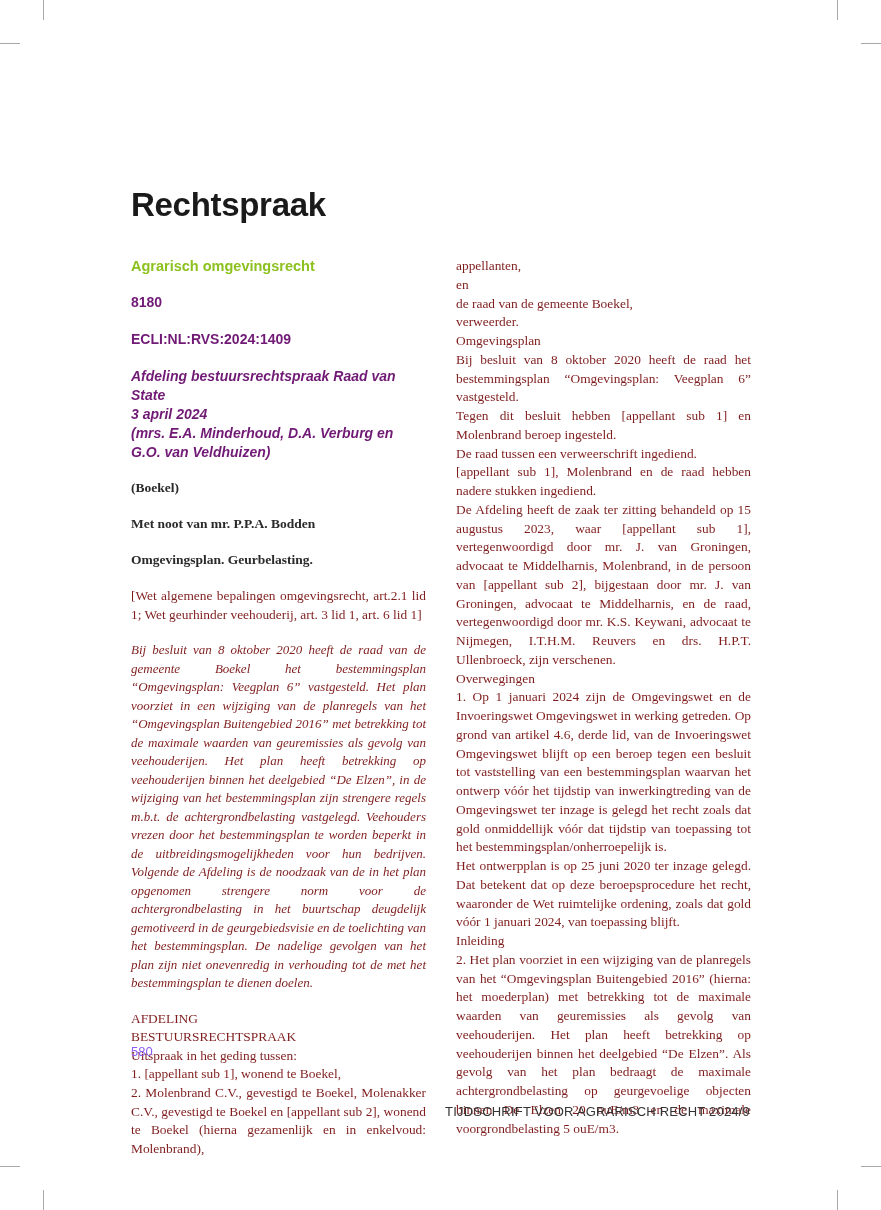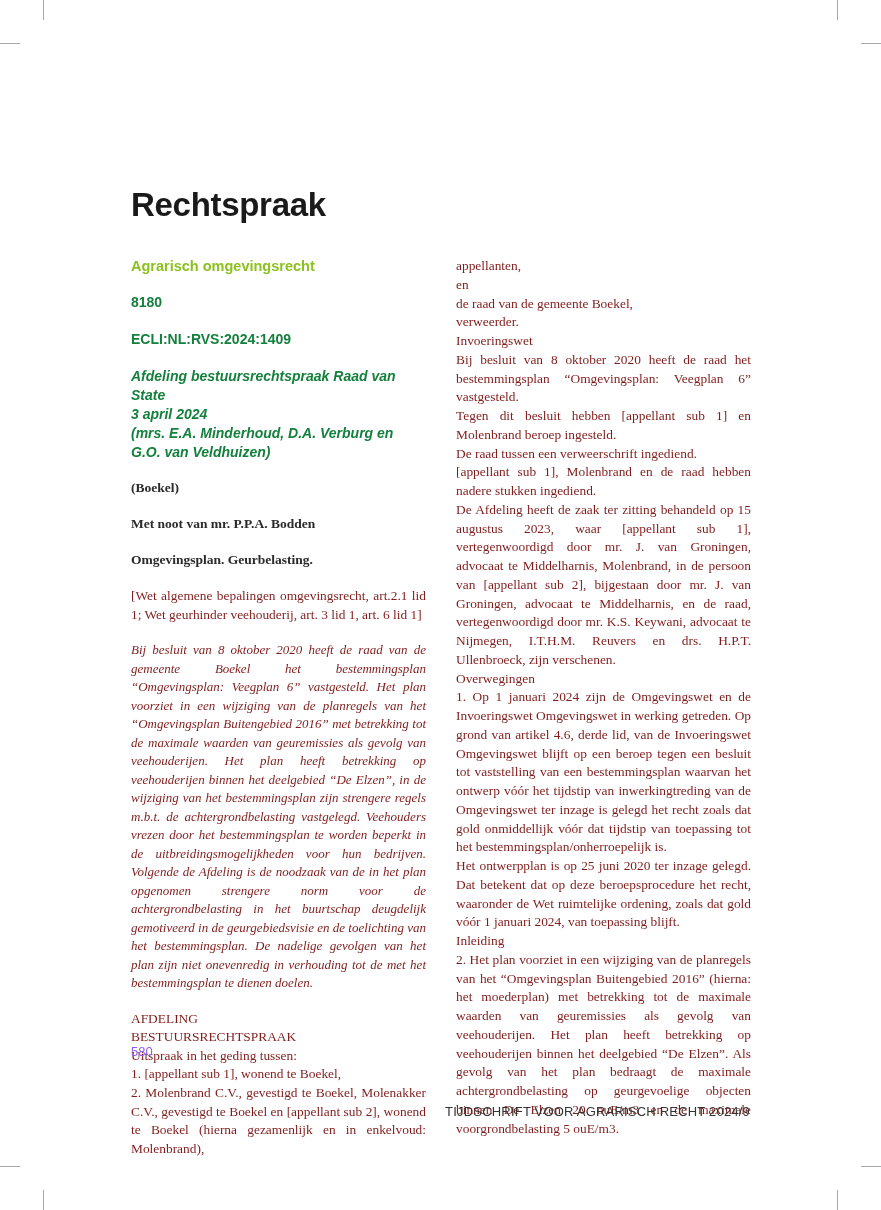--- a/index.html
+++ b/index.html
@@ -13,21 +13,21 @@
     }
     .col { position: absolute; width: 295px; }
     .col-left { left: 131px; top: 256px; }
     .col-right { left: 456px; top: 257px; }
     .rubric {
       font-family: "Liberation Sans", sans-serif; font-weight: bold;
       font-size: 14.5px; color: #8cc11f; margin: 0 0 17px 0; line-height: 20px;
     }
     .hd {
       font-family: "Liberation Sans", sans-serif; font-weight: bold;
-      font-size: 14px; color: #15803d; margin: 0 0 18px 0; line-height: 19px;
+      font-size: 14px; color: #701a75; margin: 0 0 18px 0; line-height: 19px;
     }
     .hd.block { margin-bottom: 17px; font-style: italic; }
     .hd.block div { line-height: 19px; }
     .serif-b {
       font-family: "Liberation Serif", serif; font-weight: bold;
       font-size: 13.5px; color: #2a2a2a; margin: 0 0 18px 0; line-height: 18px;
     }
     .serif {
       font-family: "Liberation Serif", serif; font-size: 13.4px; color: #7f1d1d;
       line-height: 18.6px; text-align: justify; margin: 0;
@@ -83,21 +83,21 @@
       <p class="p" style="text-align:justify;">2. Molenbrand C.V., gevestigd te Boekel, Molenakker C.V., gevestigd te Boekel en [appellant sub 2], wonend te Boekel (hierna gezamenlijk en in enkelvoud: Molenbrand),</p>
     </div>
   </div>
 
   <div class="col col-right">
     <div class="serif">
       <p class="p">appellanten,</p>
       <p class="p">en</p>
       <p class="p">de raad van de gemeente Boekel,</p>
       <p class="p">verweerder.</p>
-      <p class="p">Invoeringswet</p>
+      <p class="p">Omgevingsplan</p>
       <p class="p">Bij besluit van 8 oktober 2020 heeft de raad het bestemmingsplan “Omgevingsplan: Veegplan 6” vastgesteld.</p>
       <p class="p">Tegen dit besluit hebben [appellant sub 1] en Molenbrand beroep ingesteld.</p>
       <p class="p">De raad tussen een verweerschrift ingediend.</p>
       <p class="p">[appellant sub 1], Molenbrand en de raad hebben nadere stukken ingediend.</p>
       <p class="p">De Afdeling heeft de zaak ter zitting behandeld op 15 augustus 2023, waar [appellant sub 1], vertegenwoordigd door mr. J. van Groningen, advocaat te Middelharnis, Molenbrand, in de persoon van [appellant sub 2], bijgestaan door mr. J. van Groningen, advocaat te Middelharnis, en de raad, vertegenwoordigd door mr. K.S. Keywani, advocaat te Nijmegen, I.T.H.M. Reuvers en drs. H.P.T. Ullenbroeck, zijn verschenen.</p>
       <p class="p">Overwegingen</p>
       <p class="p">1. Op 1 januari 2024 zijn de Omgevingswet en de Invoeringswet Omgevingswet in werking getreden. Op grond van artikel 4.6, derde lid, van de Invoeringswet Omgevingswet blijft op een beroep tegen een besluit tot vaststelling van een bestemmingsplan waarvan het ontwerp vóór het tijdstip van inwerkingtreding van de Omgevingswet ter inzage is gelegd het recht zoals dat gold onmiddellijk vóór dat tijdstip van toepassing tot het bestemmingsplan/onherroepelijk is.</p>
       <p class="p">Het ontwerpplan is op 25 juni 2020 ter inzage gelegd. Dat betekent dat op deze beroepsprocedure het recht, waaronder de Wet ruimtelijke ordening, zoals dat gold vóór 1 januari 2024, van toepassing blijft.</p>
       <p class="p">Inleiding</p>
       <p class="p">2. Het plan voorziet in een wijziging van de planregels van het “Omgevingsplan Buitengebied 2016” (hierna: het moederplan) met betrekking tot de maximale waarden van geuremissies als gevolg van veehouderijen. Het plan heeft betrekking op veehouderijen binnen het deelgebied “De Elzen”. Als gevolg van het plan bedraagt de maximale achtergrondbelasting op geurgevoelige objecten binnen De Elzen 20 ouE/m3 en de maximale voorgrondbelasting 5 ouE/m3.</p>

